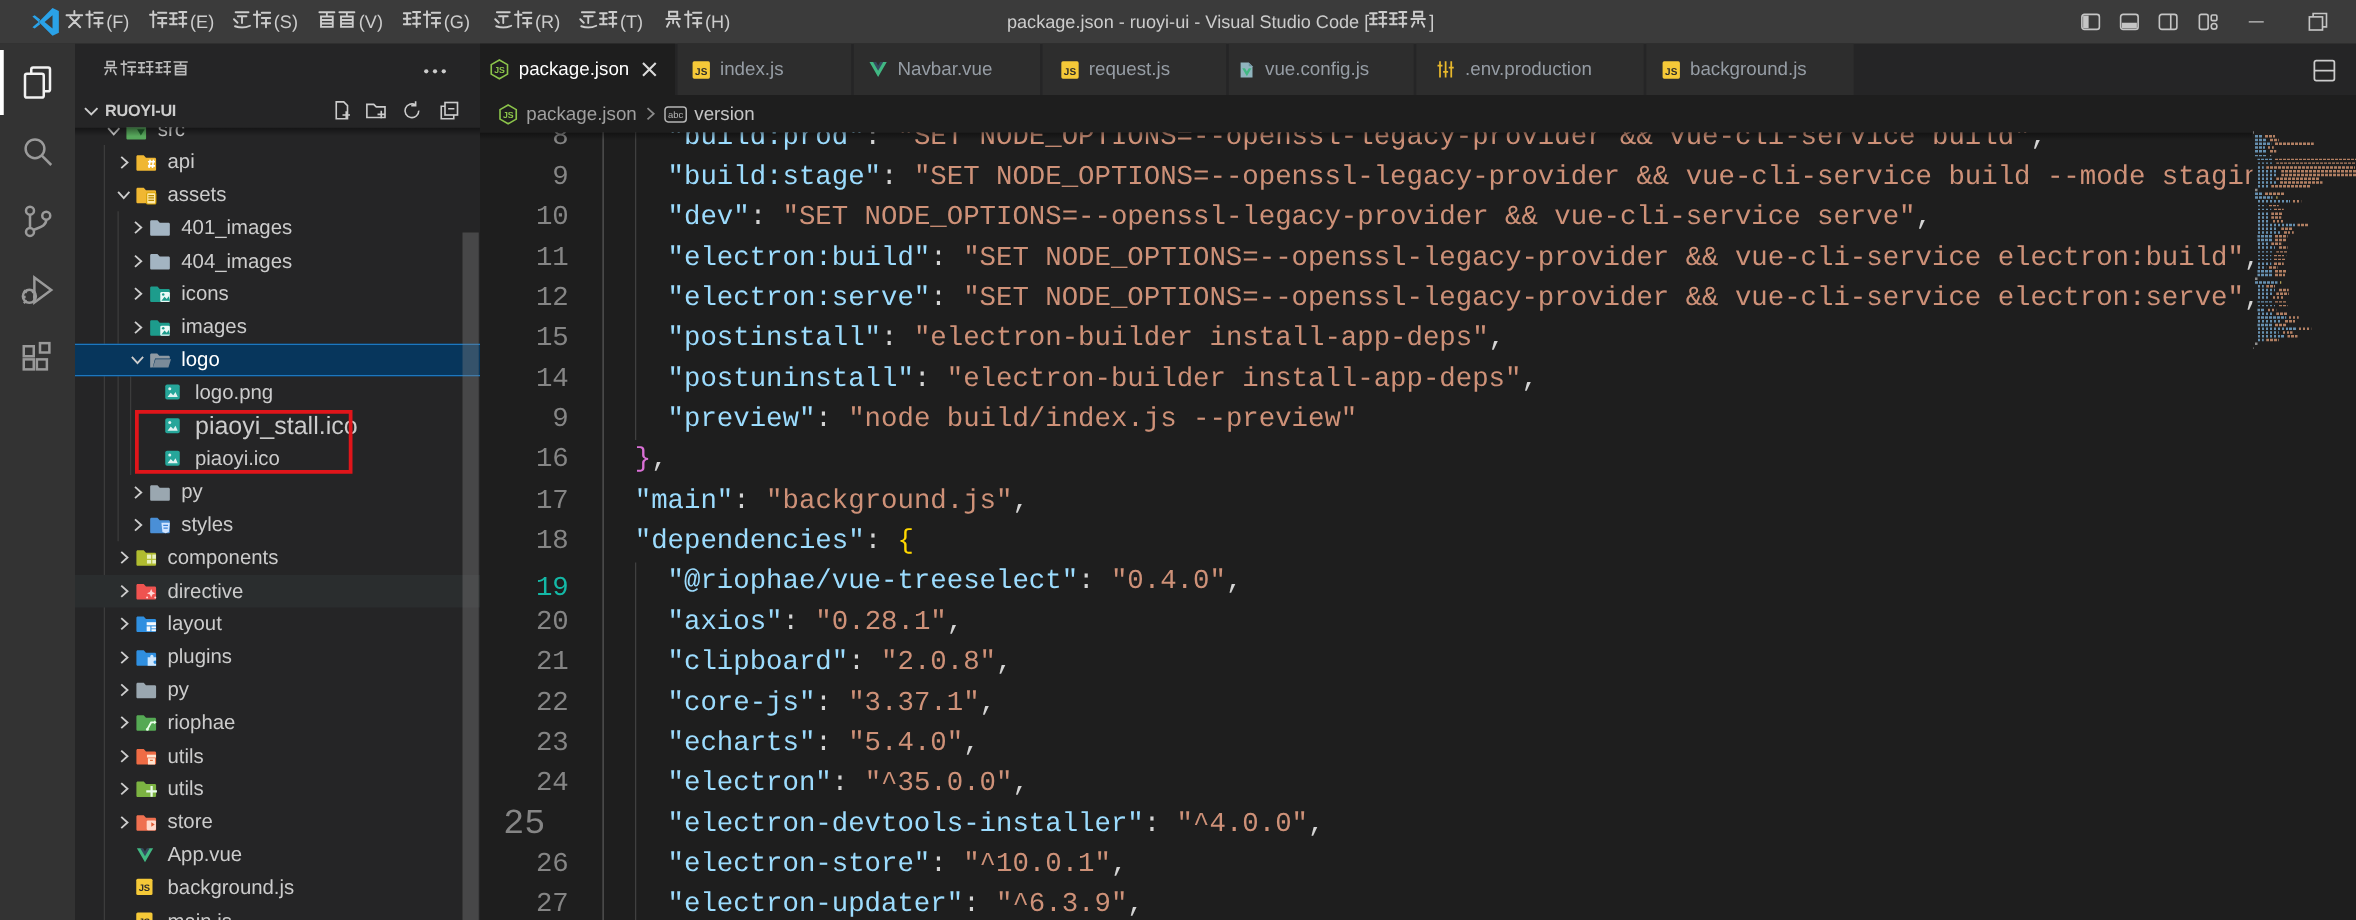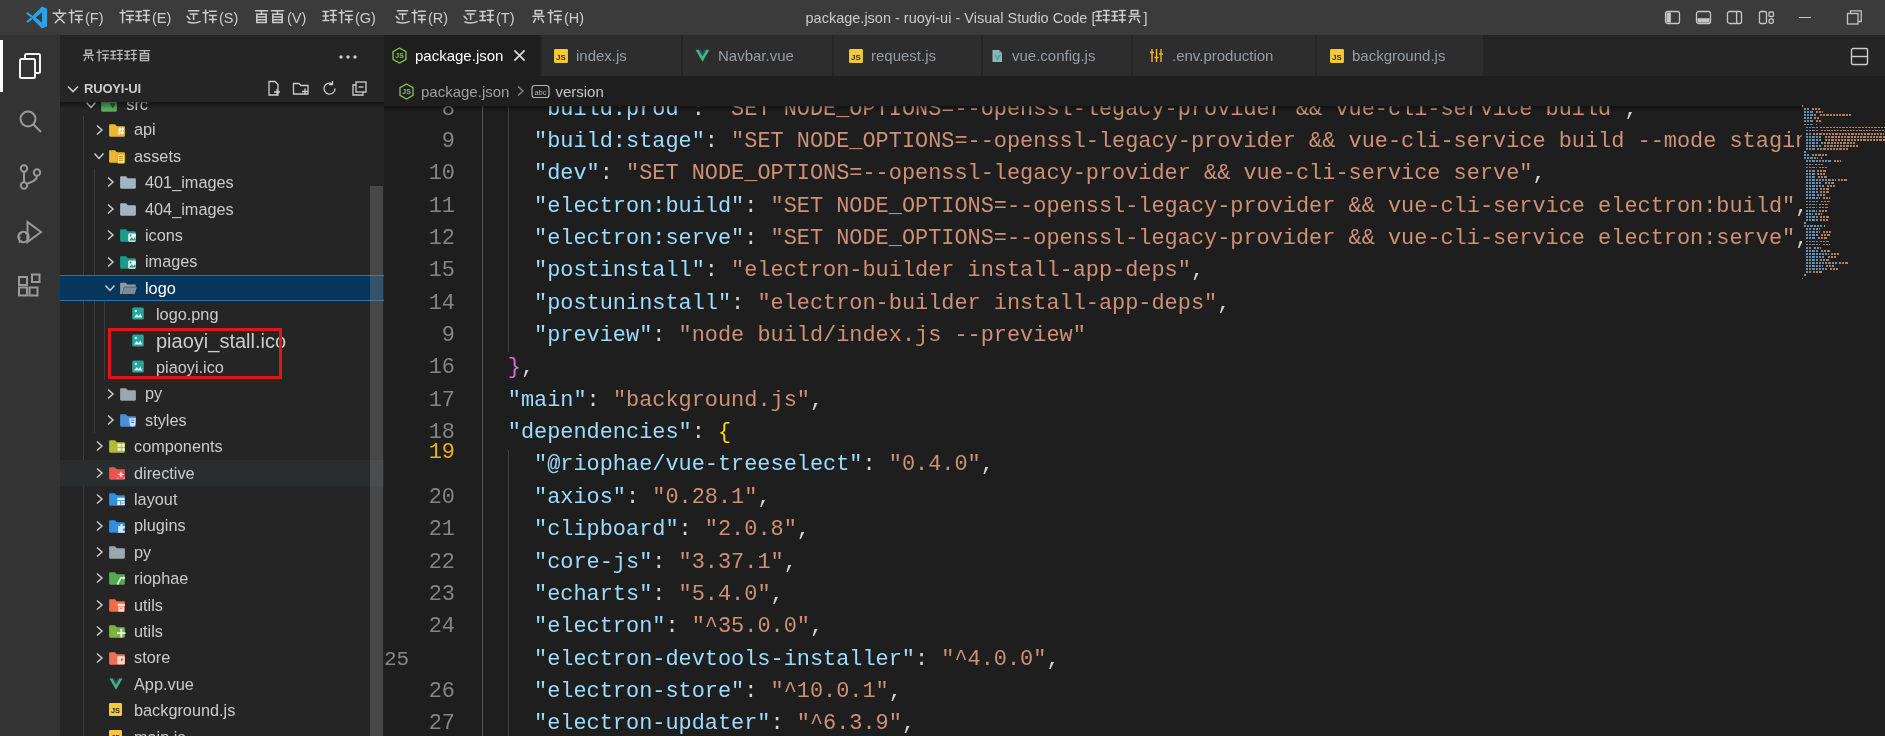--- a/index.html
+++ b/index.html
@@ -499,33 +499,33 @@
 <div class="ab mono" style="left:0;top:181.66px;width:71px;height:32.36px;line-height:32.36px;font-size:21.9px;color:#858585;text-align:right">14</div>
 <div class="ab mono" style="left:97.5px;top:181.66px;height:32.36px;line-height:32.36px;font-size:21.9px;white-space:pre">&nbsp;&nbsp;&nbsp;&nbsp;<span style="color:#9cdcfe">"postuninstall"</span><span style="color:#d4d4d4">:&nbsp;</span><span style="color:#ce9178">"electron-builder install-app-deps"</span><span style="color:#d4d4d4">,</span></div>
 <div class="ab mono" style="left:0;top:214.02px;width:71px;height:32.36px;line-height:32.36px;font-size:21.9px;color:#858585;text-align:right">9</div>
 <div class="ab mono" style="left:97.5px;top:214.02px;height:32.36px;line-height:32.36px;font-size:21.9px;white-space:pre">&nbsp;&nbsp;&nbsp;&nbsp;<span style="color:#9cdcfe">"preview"</span><span style="color:#d4d4d4">:&nbsp;</span><span style="color:#ce9178">"node build/index.js --preview"</span></div>
 <div class="ab mono" style="left:0;top:246.38px;width:71px;height:32.36px;line-height:32.36px;font-size:21.9px;color:#858585;text-align:right">16</div>
 <div class="ab mono" style="left:97.5px;top:246.38px;height:32.36px;line-height:32.36px;font-size:21.9px;white-space:pre">&nbsp;&nbsp;<span style="color:#da70d6">}</span><span style="color:#d4d4d4">,</span></div>
 <div class="ab mono" style="left:0;top:278.74px;width:71px;height:32.36px;line-height:32.36px;font-size:21.9px;color:#858585;text-align:right">17</div>
 <div class="ab mono" style="left:97.5px;top:278.74px;height:32.36px;line-height:32.36px;font-size:21.9px;white-space:pre">&nbsp;&nbsp;<span style="color:#9cdcfe">"main"</span><span style="color:#d4d4d4">:&nbsp;</span><span style="color:#ce9178">"background.js"</span><span style="color:#d4d4d4">,</span></div>
 <div class="ab mono" style="left:0;top:311.10px;width:71px;height:32.36px;line-height:32.36px;font-size:21.9px;color:#858585;text-align:right">18</div>
 <div class="ab mono" style="left:97.5px;top:311.10px;height:32.36px;line-height:32.36px;font-size:21.9px;white-space:pre">&nbsp;&nbsp;<span style="color:#9cdcfe">"dependencies"</span><span style="color:#d4d4d4">:&nbsp;</span><span style="color:#ffd700">{</span></div>
-<div class="ab mono" style="left:0;top:331px;width:71px;height:32.36px;line-height:32.36px;font-size:21.9px;color:#eab308;text-align:right">19</div>
+<div class="ab mono" style="left:0;top:349px;width:71px;height:32.36px;line-height:32.36px;font-size:21.9px;color:#14b8a6;text-align:right">19</div>
 <div class="ab mono" style="left:97.5px;top:343.46px;height:32.36px;line-height:32.36px;font-size:21.9px;white-space:pre">&nbsp;&nbsp;&nbsp;&nbsp;<span style="color:#9cdcfe">"@riophae/vue-treeselect"</span><span style="color:#d4d4d4">:&nbsp;</span><span style="color:#ce9178">"0.4.0"</span><span style="color:#d4d4d4">,</span></div>
 <div class="ab mono" style="left:0;top:375.82px;width:71px;height:32.36px;line-height:32.36px;font-size:21.9px;color:#858585;text-align:right">20</div>
 <div class="ab mono" style="left:97.5px;top:375.82px;height:32.36px;line-height:32.36px;font-size:21.9px;white-space:pre">&nbsp;&nbsp;&nbsp;&nbsp;<span style="color:#9cdcfe">"axios"</span><span style="color:#d4d4d4">:&nbsp;</span><span style="color:#ce9178">"0.28.1"</span><span style="color:#d4d4d4">,</span></div>
 <div class="ab mono" style="left:0;top:408.18px;width:71px;height:32.36px;line-height:32.36px;font-size:21.9px;color:#858585;text-align:right">21</div>
 <div class="ab mono" style="left:97.5px;top:408.18px;height:32.36px;line-height:32.36px;font-size:21.9px;white-space:pre">&nbsp;&nbsp;&nbsp;&nbsp;<span style="color:#9cdcfe">"clipboard"</span><span style="color:#d4d4d4">:&nbsp;</span><span style="color:#ce9178">"2.0.8"</span><span style="color:#d4d4d4">,</span></div>
 <div class="ab mono" style="left:0;top:440.54px;width:71px;height:32.36px;line-height:32.36px;font-size:21.9px;color:#858585;text-align:right">22</div>
 <div class="ab mono" style="left:97.5px;top:440.54px;height:32.36px;line-height:32.36px;font-size:21.9px;white-space:pre">&nbsp;&nbsp;&nbsp;&nbsp;<span style="color:#9cdcfe">"core-js"</span><span style="color:#d4d4d4">:&nbsp;</span><span style="color:#ce9178">"3.37.1"</span><span style="color:#d4d4d4">,</span></div>
 <div class="ab mono" style="left:0;top:472.90px;width:71px;height:32.36px;line-height:32.36px;font-size:21.9px;color:#858585;text-align:right">23</div>
 <div class="ab mono" style="left:97.5px;top:472.90px;height:32.36px;line-height:32.36px;font-size:21.9px;white-space:pre">&nbsp;&nbsp;&nbsp;&nbsp;<span style="color:#9cdcfe">"echarts"</span><span style="color:#d4d4d4">:&nbsp;</span><span style="color:#ce9178">"5.4.0"</span><span style="color:#d4d4d4">,</span></div>
 <div class="ab mono" style="left:0;top:505.26px;width:71px;height:32.36px;line-height:32.36px;font-size:21.9px;color:#858585;text-align:right">24</div>
 <div class="ab mono" style="left:97.5px;top:505.26px;height:32.36px;line-height:32.36px;font-size:21.9px;white-space:pre">&nbsp;&nbsp;&nbsp;&nbsp;<span style="color:#9cdcfe">"electron"</span><span style="color:#d4d4d4">:&nbsp;</span><span style="color:#ce9178">"^35.0.0"</span><span style="color:#d4d4d4">,</span></div>
-<div class="ab mono" style="left:0;top:537.62px;width:71px;height:32.36px;line-height:32.36px;font-size:21px;color:#858585;text-align:left">25</div>
+<div class="ab mono" style="left:0;top:537.62px;width:71px;height:32.36px;line-height:32.36px;font-size:28px;color:#858585;text-align:center">25</div>
 <div class="ab mono" style="left:97.5px;top:537.62px;height:32.36px;line-height:32.36px;font-size:21.9px;white-space:pre">&nbsp;&nbsp;&nbsp;&nbsp;<span style="color:#9cdcfe">"electron-devtools-installer"</span><span style="color:#d4d4d4">:&nbsp;</span><span style="color:#ce9178">"^4.0.0"</span><span style="color:#d4d4d4">,</span></div>
 <div class="ab mono" style="left:0;top:569.98px;width:71px;height:32.36px;line-height:32.36px;font-size:21.9px;color:#858585;text-align:right">26</div>
 <div class="ab mono" style="left:97.5px;top:569.98px;height:32.36px;line-height:32.36px;font-size:21.9px;white-space:pre">&nbsp;&nbsp;&nbsp;&nbsp;<span style="color:#9cdcfe">"electron-store"</span><span style="color:#d4d4d4">:&nbsp;</span><span style="color:#ce9178">"^10.0.1"</span><span style="color:#d4d4d4">,</span></div>
 <div class="ab mono" style="left:0;top:602.34px;width:71px;height:32.36px;line-height:32.36px;font-size:21.9px;color:#858585;text-align:right">27</div>
 <div class="ab mono" style="left:97.5px;top:602.34px;height:32.36px;line-height:32.36px;font-size:21.9px;white-space:pre">&nbsp;&nbsp;&nbsp;&nbsp;<span style="color:#9cdcfe">"electron-updater"</span><span style="color:#d4d4d4">:&nbsp;</span><span style="color:#ce9178">"^6.3.9"</span><span style="color:#d4d4d4">,</span></div>
 </div>
 <div class="ab" style="left:1802.0px;top:105.0px;width:1.1px;height:1.9px;background:repeating-linear-gradient(90deg,#9a9a9a 0 2.2px,rgba(0,0,0,0) 2.2px 3.2px);opacity:0.9"></div>
     <div class="ab" style="left:1803.8px;top:108.1px;width:6.3px;height:1.9px;background:repeating-linear-gradient(90deg,#6e9cbf 0 2.2px,rgba(0,0,0,0) 2.2px 3.2px);opacity:0.9"></div>
     <div class="ab" style="left:1812.3px;top:108.1px;width:7.4px;height:1.9px;background:repeating-linear-gradient(90deg,#c28a6a 0 2.2px,rgba(0,0,0,0) 2.2px 3.2px);opacity:0.9"></div>
     <div class="ab" style="left:1803.8px;top:111.2px;width:9.5px;height:1.9px;background:repeating-linear-gradient(90deg,#6e9cbf 0 2.2px,rgba(0,0,0,0) 2.2px 3.2px);opacity:0.9"></div>

